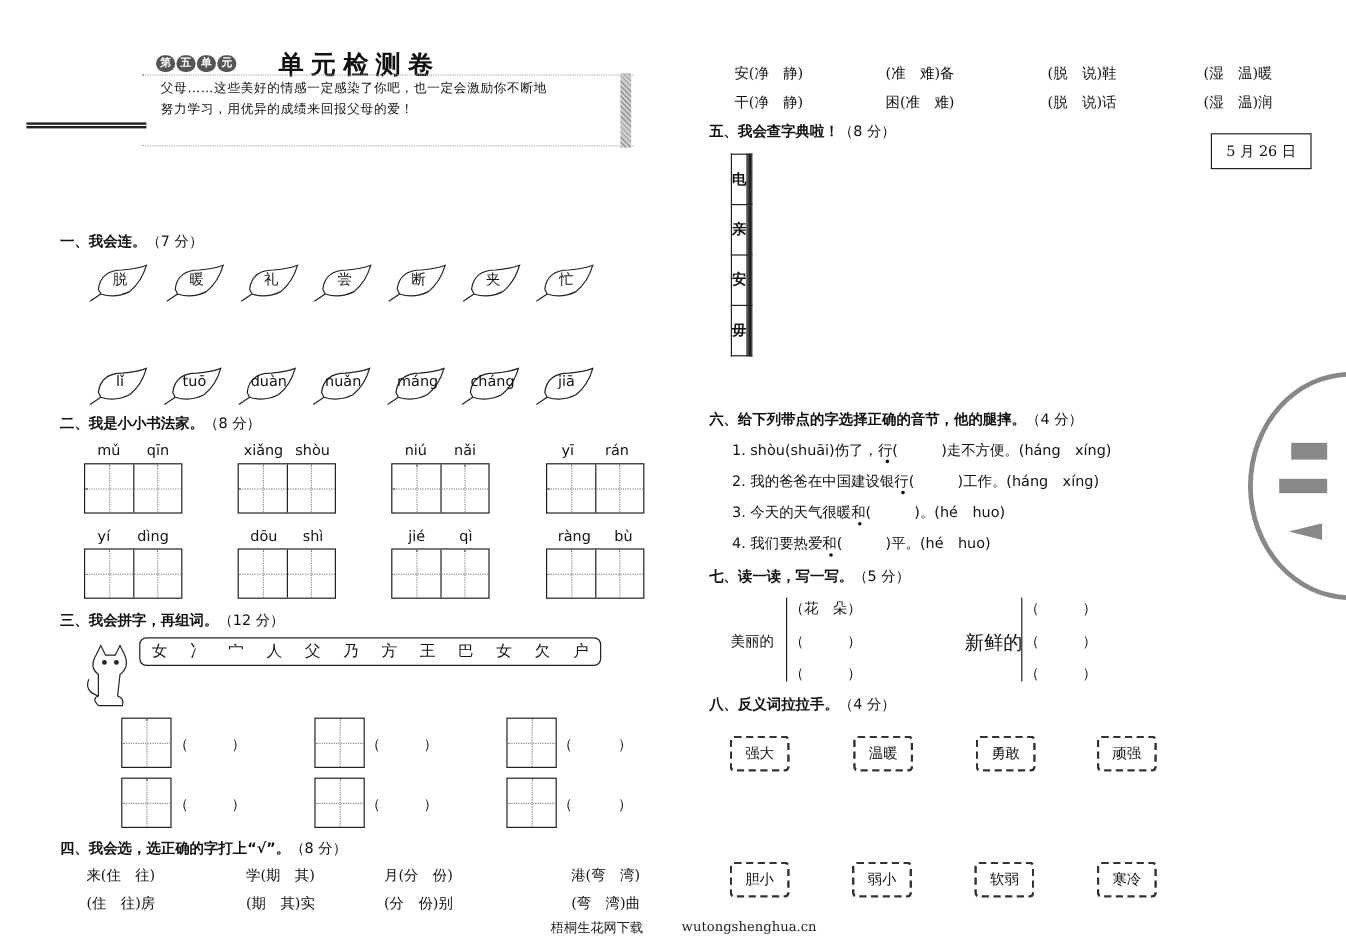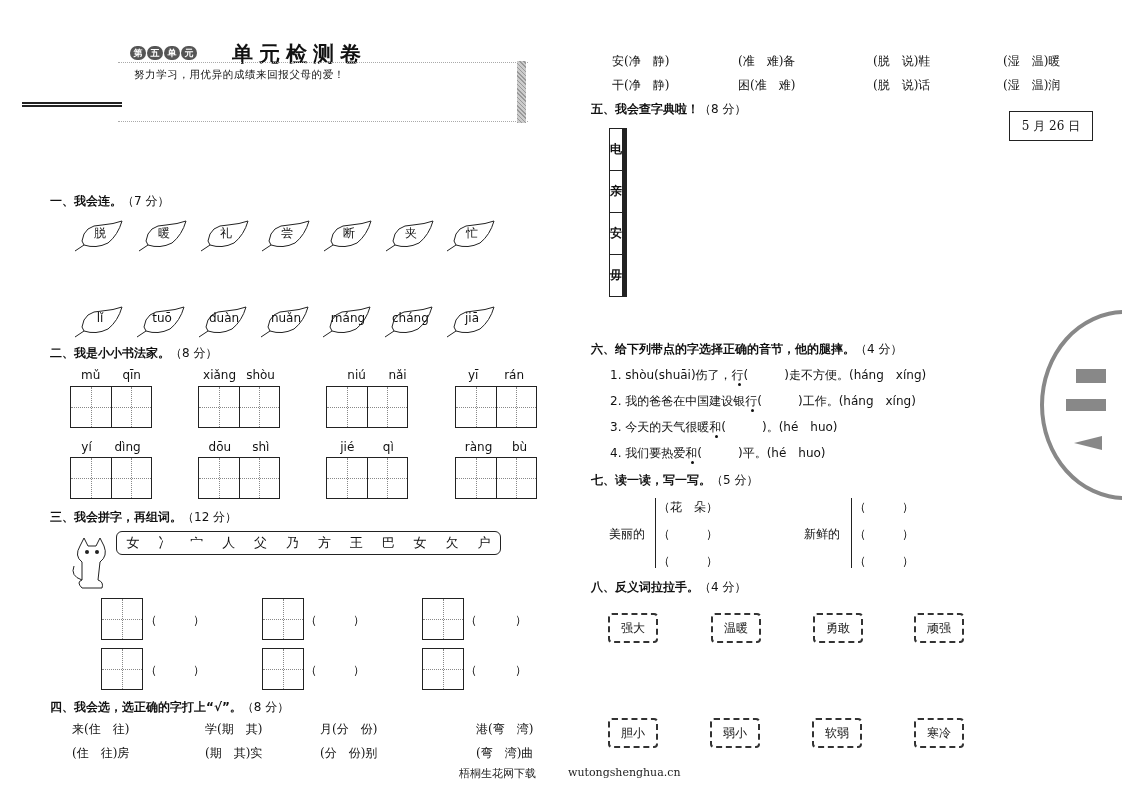--- a/index.html
+++ b/index.html
@@ -73,20 +73,21 @@
   <span>第</span>
   <span>五</span>
   <span>单</span>
   <span>元</span>
 </div>
 <div class="abs title">单元检测卷</div>
 <div class="abs intro-box"></div>
 <div class="abs intro-shade"></div>
 <div class="abs dbl-line"></div>
 <div class="abs intro">
+  <div>父母……这些美好的情感一定感染了你吧，也一定会激励你不断地</div>
   <div>努力学习，用优异的成绩来回报父母的爱！</div>
 </div>
 
 <table class="abs score">
   <tbody>
 </tbody>
   </table>
 
 <div class="abs section-title" style="left:50px;top:193px">
   <span>一、我会连。</span><span class="pts">（7 分）</span>
@@ -205,21 +206,21 @@
     <div class="cell"></div>
   </div>
 <div class="py" style="left:198px;top:368px">
     <span>xiǎng</span>
     <span>shòu</span>
   </div>
 <div class="tian" style="left:198px;top:386px">
     <div class="cell"></div>
     <div class="cell"></div>
   </div>
-<div class="py" style="left:336px;top:368px">
+<div class="py" style="left:326px;top:368px">
     <span>niú</span>
     <span>nǎi</span>
   </div>
 <div class="tian" style="left:326px;top:386px">
     <div class="cell"></div>
     <div class="cell"></div>
   </div>
 <div class="py" style="left:455px;top:368px">
     <span>yī</span>
     <span>rán</span>
@@ -389,21 +390,21 @@
 
 <div class="abs section-title" style="left:591px;top:472px">
   <span>七、读一读，写一写。</span><span class="pts">（5 分）</span>
 </div>
 <div class="abs" style="left:609px;top:526px;font-size:12px">美丽的</div>
 <div class="brace" style="left:655px;top:498px;height:70px"></div>
 <div class="abs" style="left:658px;top:499px;font-size:12px">（花　朵）</div>
 <div class="abs" style="left:658px;top:526px;font-size:12px">（　　　）</div>
 <div class="abs" style="left:658px;top:553px;font-size:12px">（　　　）</div>
 
-<div class="abs" style="left:804px;top:526px;font-size:12px">新鲜的</div>
+<div class="abs" style="left:804px;top:526px;font-size:16px">新鲜的</div>
 <div class="brace" style="left:851px;top:498px;height:70px"></div>
 <div class="abs" style="left:854px;top:499px;font-size:12px">（　　　）</div>
 <div class="abs" style="left:854px;top:526px;font-size:12px">（　　　）</div>
 <div class="abs" style="left:854px;top:553px;font-size:12px">（　　　）</div>
 
 <div class="abs section-title" style="left:591px;top:579px">
   <span>八、反义词拉拉手。</span><span class="pts">（4 分）</span>
 </div>
 <div class="wavy" style="left:608px;top:613px">强大</div>
 <div class="wavy" style="left:711px;top:613px">温暖</div>

